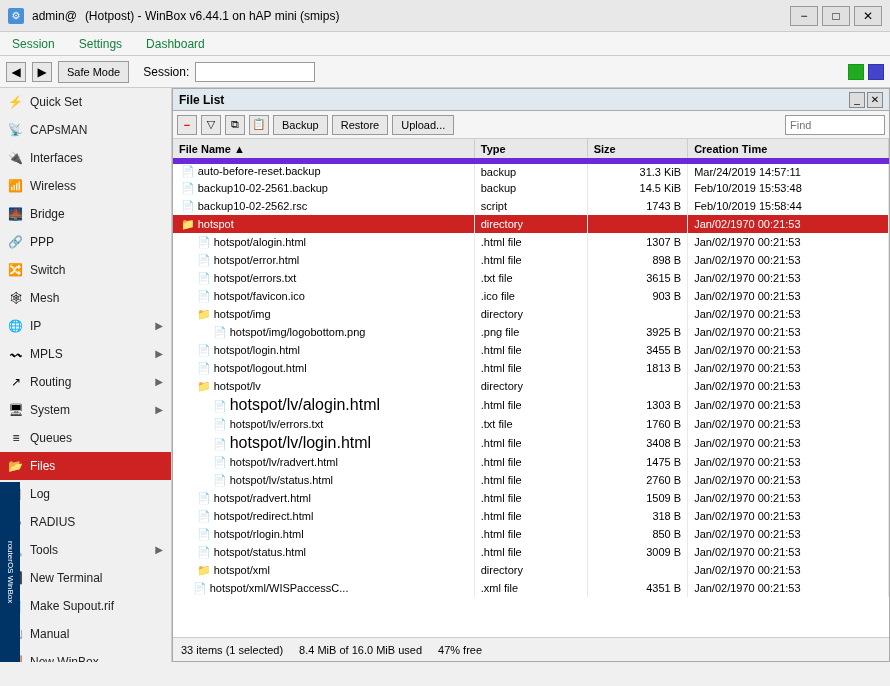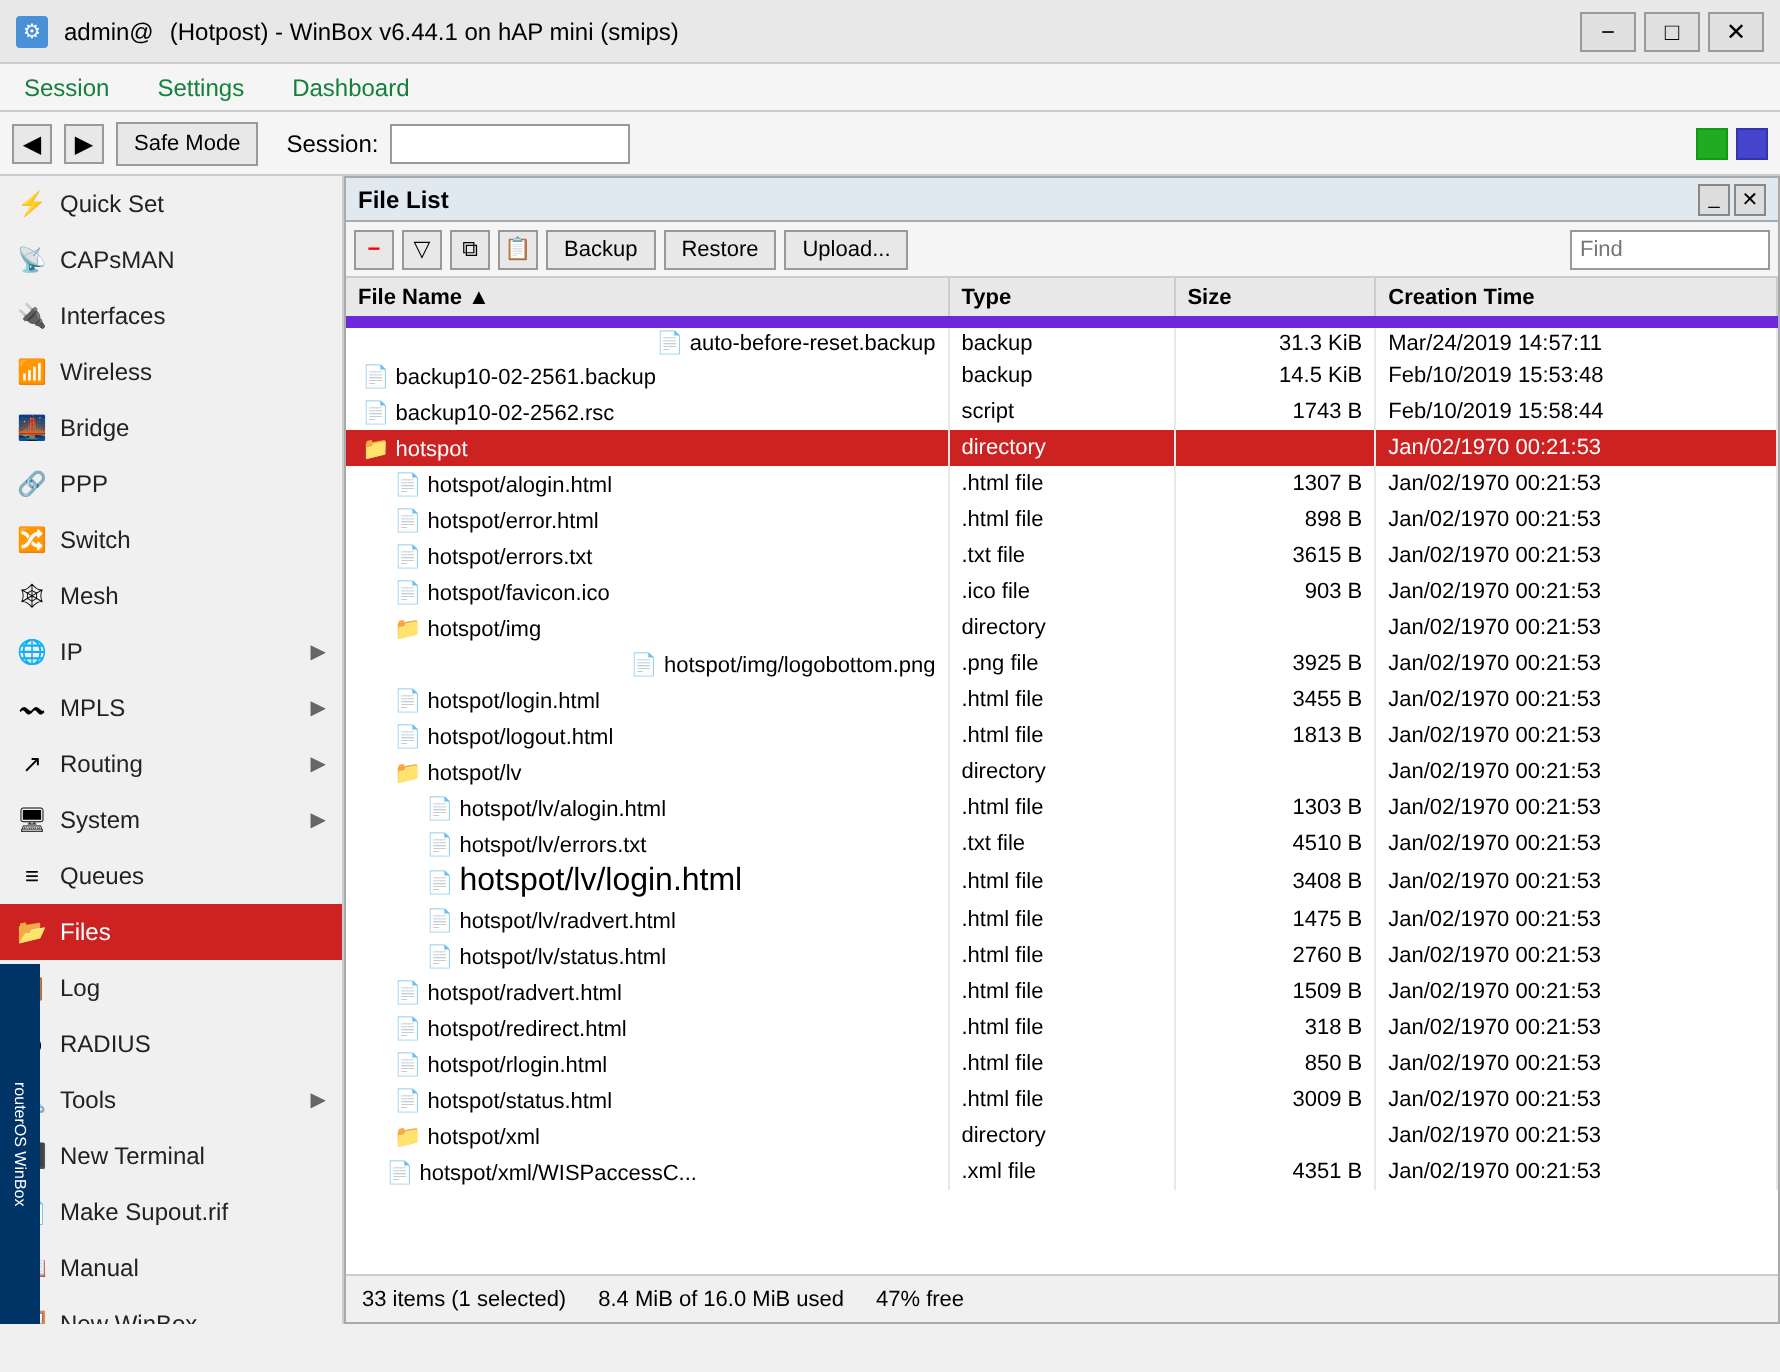--- a/index.html
+++ b/index.html
@@ -270,21 +270,21 @@
           <thead>
             <tr>
               <th class="col-name">File Name ▲</th>
               <th class="col-type">Type</th>
               <th class="col-size">Size</th>
               <th class="col-time">Creation Time</th>
             </tr>
           </thead>
           <tbody id="file-tbody">
           <tr>
-                <td style="padding-left: 24px; text-align: right;"><span style="margin-right: 3px;"><span style="color:#888;">📄</span></span><span style="font-size: 11px;">auto-before-reset.backup</span></td>
+                <td style="padding-left: 8px;"><span style="margin-right: 3px;"><span style="color:#888;">📄</span></span><span style="font-size: 11px;">auto-before-reset.backup</span></td>
                 <td>backup</td>
                 <td style="text-align: right;">31.3 KiB</td>
                 <td>Mar/24/2019 14:57:11</td>
               </tr>
               <tr>
                 <td style="padding-left: 8px;"><span style="margin-right: 3px;"><span style="color:#888;">📄</span></span><span style="font-size: 11px;">backup10-02-2561.backup</span></td>
                 <td>backup</td>
                 <td style="text-align: right;">14.5 KiB</td>
                 <td>Feb/10/2019 15:53:48</td>
               </tr>
@@ -324,21 +324,21 @@
                 <td style="text-align: right;">903 B</td>
                 <td>Jan/02/1970 00:21:53</td>
               </tr>
               <tr>
                 <td style="padding-left: 24px;"><span style="margin-right: 3px;"><span style="color:#f0c040;">📁</span></span><span style="font-size: 11px;">hotspot/img</span></td>
                 <td>directory</td>
                 <td style="text-align: right;"></td>
                 <td>Jan/02/1970 00:21:53</td>
               </tr>
               <tr>
-                <td style="padding-left: 40px; text-align: right;"><span style="margin-right: 3px;"><span style="color:#888;">📄</span></span><span style="font-size: 11px;">hotspot/img/logobottom.png</span></td>
+                <td style="padding-left: 40px;"><span style="margin-right: 3px;"><span style="color:#888;">📄</span></span><span style="font-size: 11px;">hotspot/img/logobottom.png</span></td>
                 <td>.png file</td>
                 <td style="text-align: right;">3925 B</td>
                 <td>Jan/02/1970 00:21:53</td>
               </tr>
               <tr>
                 <td style="padding-left: 24px; margin-left: 32px;"><span style="margin-right: 3px;"><span style="color:#888;">📄</span></span><span style="font-size: 11px;">hotspot/login.html</span></td>
                 <td>.html file</td>
                 <td style="text-align: right;">3455 B</td>
                 <td>Jan/02/1970 00:21:53</td>
               </tr>
@@ -348,29 +348,29 @@
                 <td style="text-align: right;">1813 B</td>
                 <td>Jan/02/1970 00:21:53</td>
               </tr>
               <tr>
                 <td style="padding-left: 24px;"><span style="margin-right: 3px;"><span style="color:#f0c040;">📁</span></span><span style="font-size: 11px;">hotspot/lv</span></td>
                 <td>directory</td>
                 <td style="text-align: right;"></td>
                 <td>Jan/02/1970 00:21:53</td>
               </tr>
               <tr>
-                <td style="padding-left: 40px;"><span style="margin-right: 3px;"><span style="color:#888;">📄</span></span><span style="font-size: 11px; margin-top: 29px;">hotspot/lv/alogin.html</span></td>
+                <td style="padding-left: 40px;"><span style="margin-right: 3px;"><span style="color:#888;">📄</span></span><span style="font-size: 16px; margin-top: 29px;">hotspot/lv/alogin.html</span></td>
                 <td>.html file</td>
                 <td style="text-align: right;">1303 B</td>
                 <td>Jan/02/1970 00:21:53</td>
               </tr>
               <tr>
                 <td style="padding-left: 40px;"><span style="margin-right: 3px;"><span style="color:#888;">📄</span></span><span style="font-size: 11px;">hotspot/lv/errors.txt</span></td>
                 <td>.txt file</td>
-                <td style="text-align: right;">4510 B</td>
+                <td style="text-align: right;">1760 B</td>
                 <td>Jan/02/1970 00:21:53</td>
               </tr>
               <tr>
                 <td style="padding-left: 40px;"><span style="margin-right: 3px;"><span style="color:#888;">📄</span></span><span style="font-size: 16px;">hotspot/lv/login.html</span></td>
                 <td>.html file</td>
                 <td style="text-align: right;">3408 B</td>
                 <td>Jan/02/1970 00:21:53</td>
               </tr>
               <tr>
                 <td style="padding-left: 40px;"><span style="margin-right: 3px;"><span style="color:#888;">📄</span></span><span style="font-size: 11px;">hotspot/lv/radvert.html</span></td>

